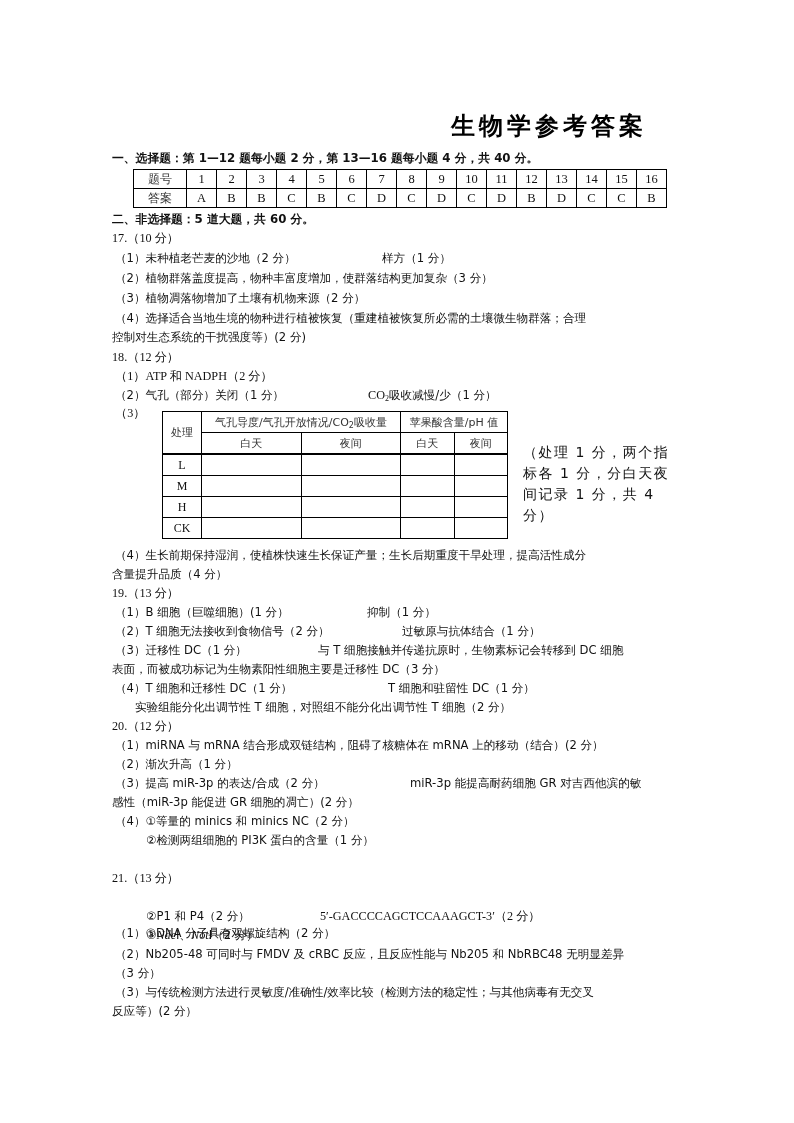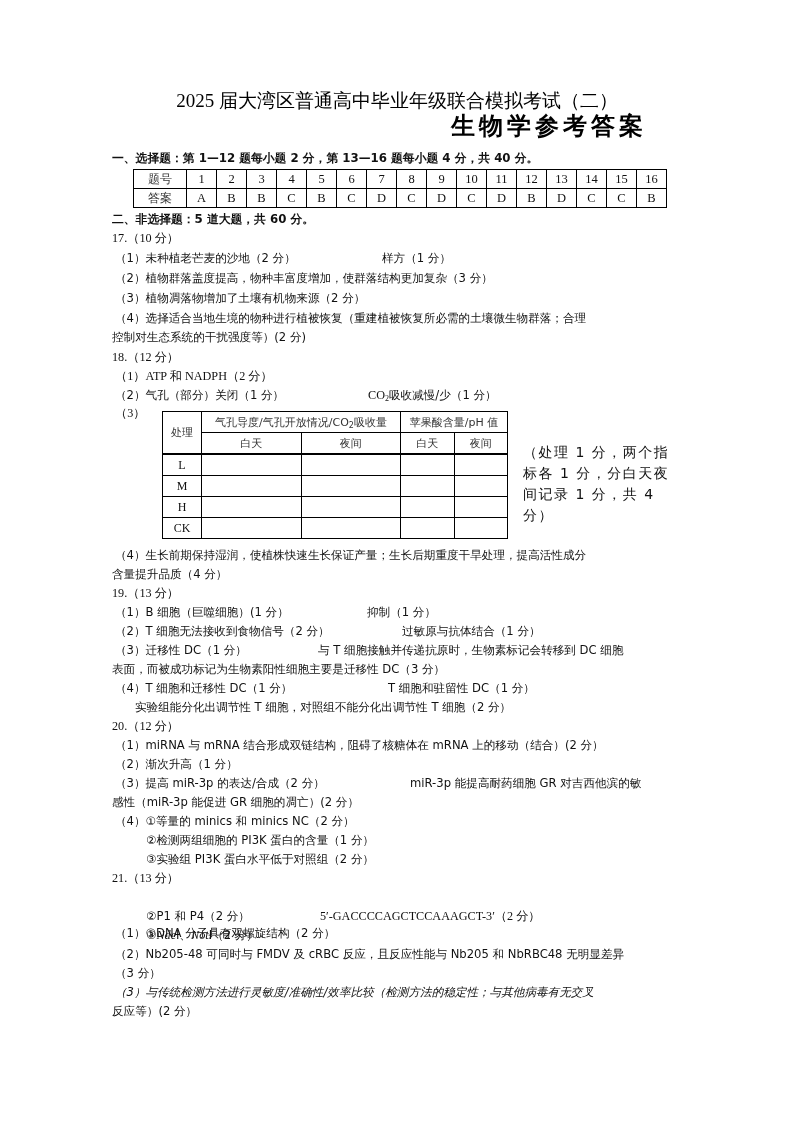--- a/index.html
+++ b/index.html
@@ -46,21 +46,20 @@
       letter-spacing: 1.5px; white-space: normal;
     }
     i.it { font-style: italic; }
     sub { font-size: 8px; vertical-align: -2px; }
   </style>
 </head>
 <body>
 
 <div class="page">
 
-  <div class="title1">2025 届大湾区普通高中毕业年级联合模拟考试（二）</div>
   <div class="title2">生物学参考答案</div>
 
   <div class="line sec" style="top:149px; left:112px;">一、选择题：第 1—12 题每小题 2 分，第 13—16 题每小题 4 分，共 40 分。</div>
 
   <table class="ans-table">
     <tbody>
         <tr id="numrow">
       <td class="lab">题号</td>
     <td>1</td>
           <td>2</td>
@@ -181,25 +180,24 @@
   <div class="line" style="top:698px; left:135px;"><span class="cjk">实验组能分化出调节性 T 细胞，对照组不能分化出调节性 T 细胞（2 分）</span></div>
 
   <div class="line" style="top:717px;">20.（12 分）</div>
   <div class="line indent1" style="top:736px;"><span class="cjk">（1）miRNA 与 mRNA 结合形成双链结构，阻碍了核糖体在 mRNA 上的移动（结合）(2 分）</span></div>
   <div class="line indent1" style="top:755px;"><span class="cjk">（2）渐次升高（1 分）</span></div>
   <div class="line indent1" style="top:774px;"><span class="cjk">（3）提高 miR-3p 的表达/合成（2 分）</span></div>
   <div class="line" style="top:774px; left:410px;"><span class="cjk">miR-3p 能提高耐药细胞 GR 对吉西他滨的敏</span></div>
   <div class="line" style="top:793px;"><span class="cjk">感性（miR-3p 能促进 GR 细胞的凋亡）(2 分）</span></div>
   <div class="line indent1" style="top:812px;"><span class="cjk">（4）①等量的 minics 和 minics NC（2 分）</span></div>
   <div class="line" style="top:831px; left:146px;"><span class="cjk">②检测两组细胞的 PI3K 蛋白的含量（1 分）</span></div>
-  <div class="line" style="top:850px; left:146px;"><span class="cjk">③实验组 PI3K 蛋白水平低于对照组（2 分）</span></div>
 
   <div class="line" style="top:869px;">21.（13 分）</div>
   <div class="line indent1" style="top:924px;"><span class="cjk">（1）①DNA 分子具有双螺旋结构（2 分）</span></div>
   <div class="line" style="top:907px; left:146px;"><span class="cjk">②P1 和 P4（2 分）</span></div>
   <div class="line" style="top:907px; left:320px;">5′-GACCCCAGCTCCAAAGCT-3′（2 分）</div>
   <div class="line" style="top:926px; left:146px;"><span class="cjk">③</span><i class="it">Nde</i><span class="cjk">Ⅰ、</span><i class="it">Not</i><span class="cjk">Ⅰ（2 分）</span></div>
   <div class="line indent1" style="top:945px;"><span class="cjk">（2）Nb205-48 可同时与 FMDV 及 cRBC 反应，且反应性能与 Nb205 和 NbRBC48 无明显差异</span></div>
   <div class="line indent1" style="top:964px;"><span class="cjk">（3 分）</span></div>
-  <div class="line indent1" style="top:983px;font-style:italic;"><span class="cjk">（3）与传统检测方法进行灵敏度/准确性/效率比较（检测方法的稳定性；与其他病毒有无交叉</span></div>
+  <div class="line indent1" style="top:983px;"><span class="cjk">（3）与传统检测方法进行灵敏度/准确性/效率比较（检测方法的稳定性；与其他病毒有无交叉</span></div>
   <div class="line" style="top:1002px;"><span class="cjk">反应等）(2 分）</span></div>
 
 </div>
 
 </body></html>

